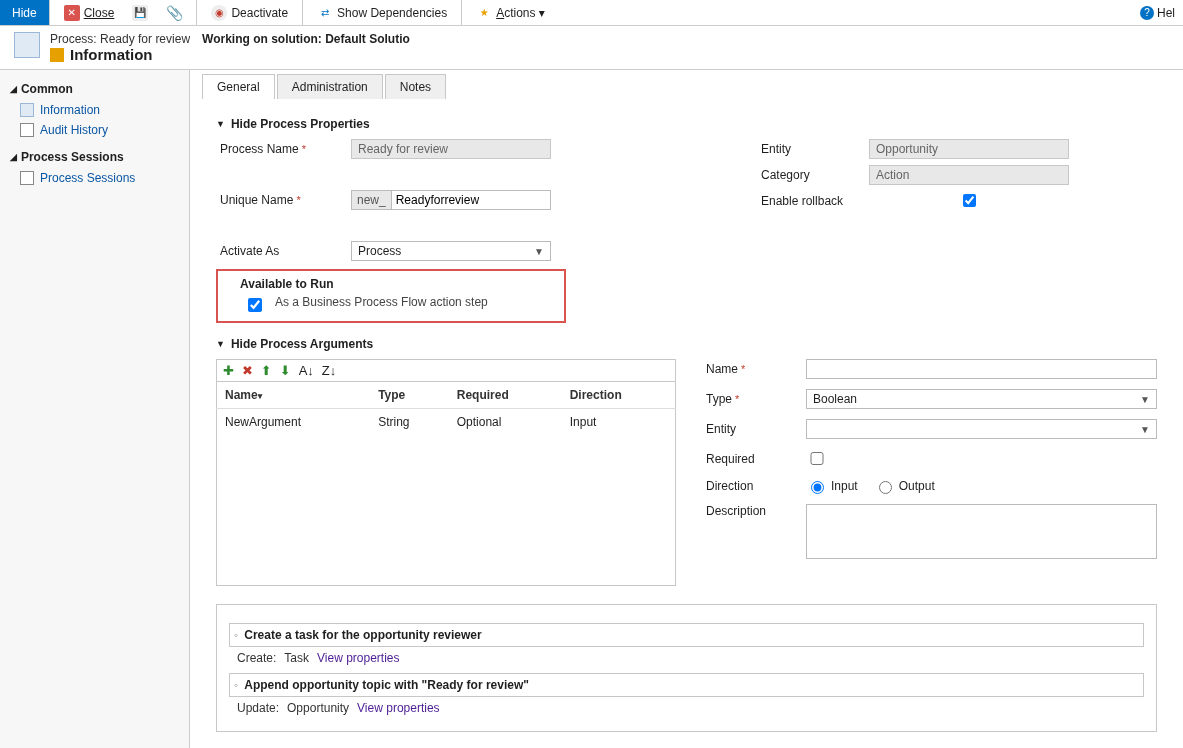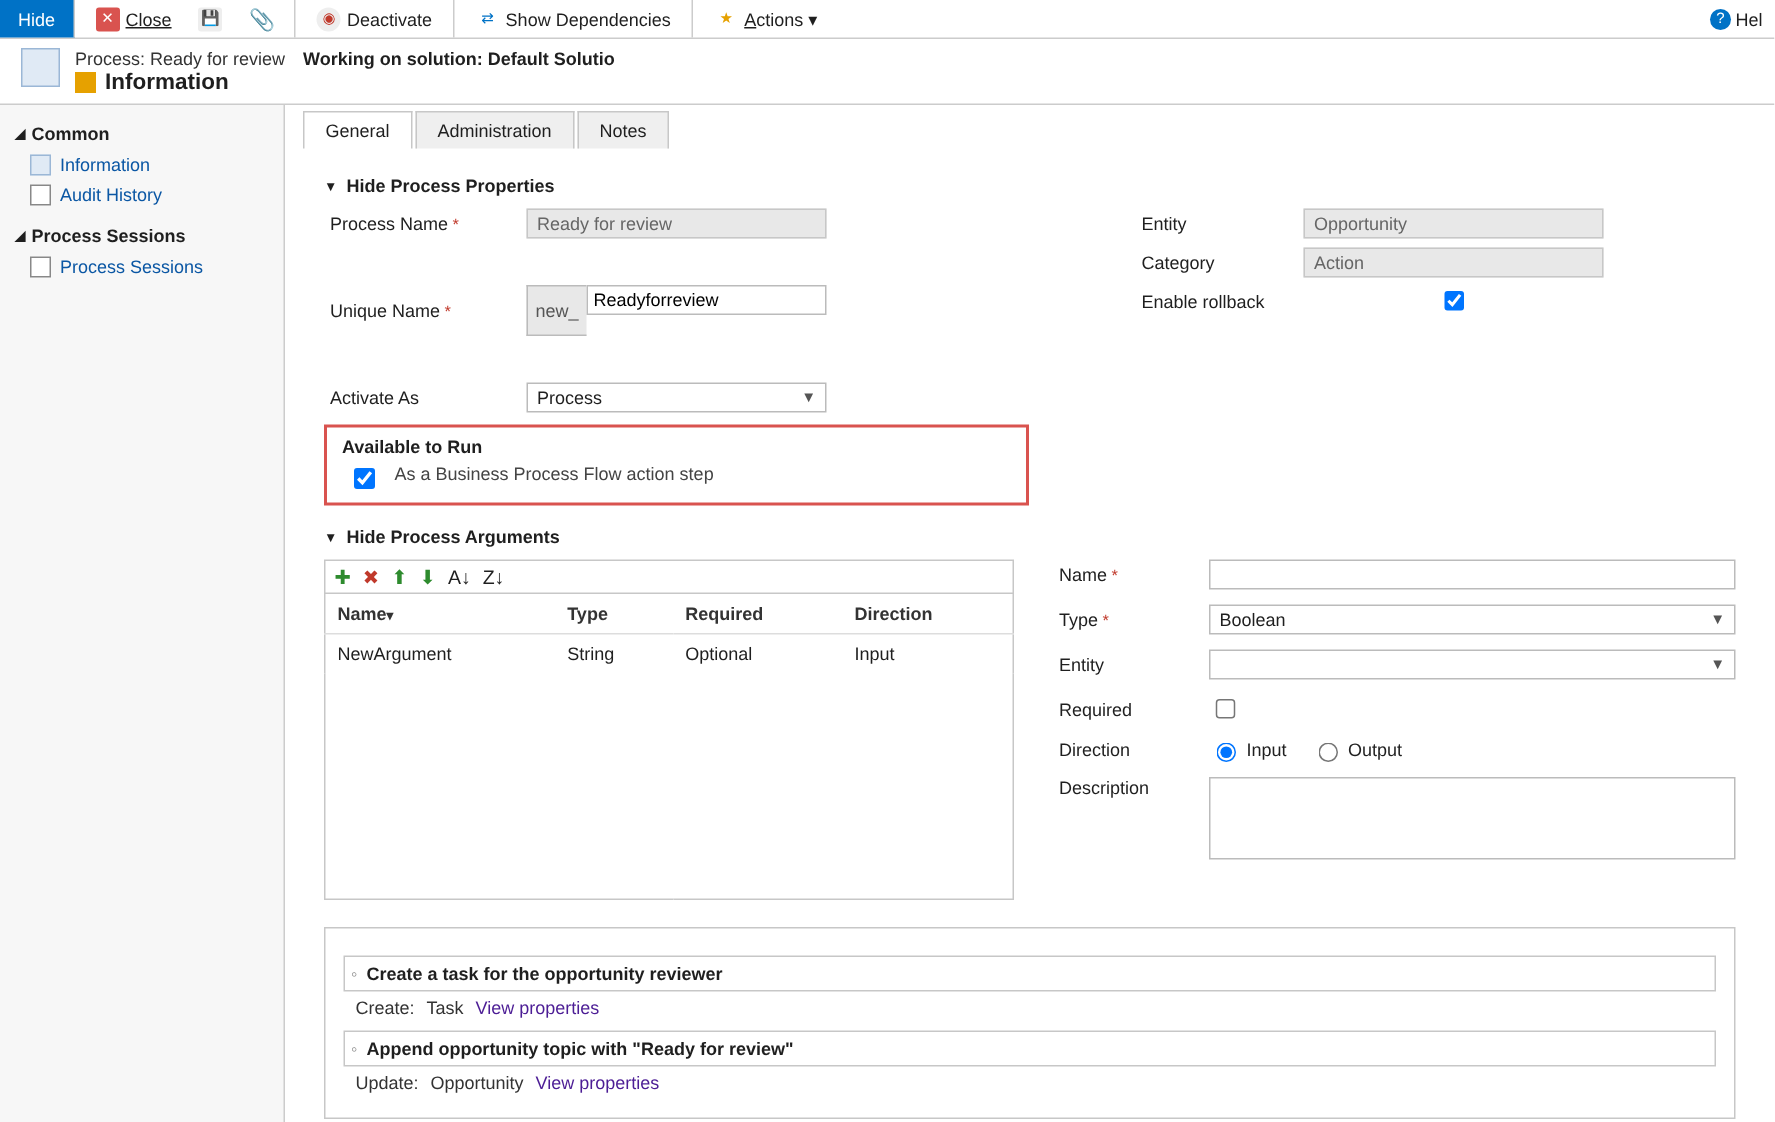--- a/index.html
+++ b/index.html
@@ -164,33 +164,33 @@
   .req { color:#c0392b; font-size:11px; margin-left:3px;}
   input[type=text].fi, input.fi, select.fi {
     height:20px;font-size:12px;padding:2px 4px;border:1px solid #bbb;width:100%;background:#fff;
   }
   input[readonly].ro, .ro {
     background:#e8e8e8;border:1px solid #c7c7c7;color:#666;height:20px;padding:2px 6px;font-size:12px;width:100%;
     display:flex;align-items:center;
   }
   .inline-prefix { display:flex; }
   .inline-prefix .pre {
-    background:#e8e8e8;border:1px solid #bbb;border-right:none;padding:2px 5px;font-size:12px;color:#555;height:34px;display:flex;align-items:center;
+    background:#e8e8e8;border:1px solid #bbb;border-right:none;padding:2px 5px;font-size:12px;color:#555;height:20px;display:flex;align-items:center;
   }
   .inline-prefix input { flex:1;border-left:none;}
   .select { position:relative; }
   .select .sel-box {
     border:1px solid #bbb;height:20px;width:100%;padding:2px 6px;font-size:12px;background:#fff;display:flex;align-items:center;justify-content:space-between;cursor:pointer;
   }
   .select .caret { font-size:10px;color:#555;}
   .chk { display:flex;align-items:flex-start;gap:10px;font-size:12px;color:#444;margin-left:4px;}
   .chk input[type=checkbox]{width:14px;height:14px;}
   
   .highlight {
-    border:2px solid #d9534f;padding:6px 10px;margin:8px 0 4px 0;width:470px;
+    border:2px solid #d9534f;padding:6px 22px;margin:8px 0 4px 0;width:350px;
   }
   .highlight .tt { font-weight:bold;font-size:12px; }
   
   .args-wrap {
     display:flex; gap:30px; align-items:flex-start; margin-top:6px;
   }
   .args-left { width:460px; }
   .args-toolbar {
     border:1px solid #c7c7c7; padding:3px 6px; display:flex; gap:8px;align-items:center;background:#fff;
   }

